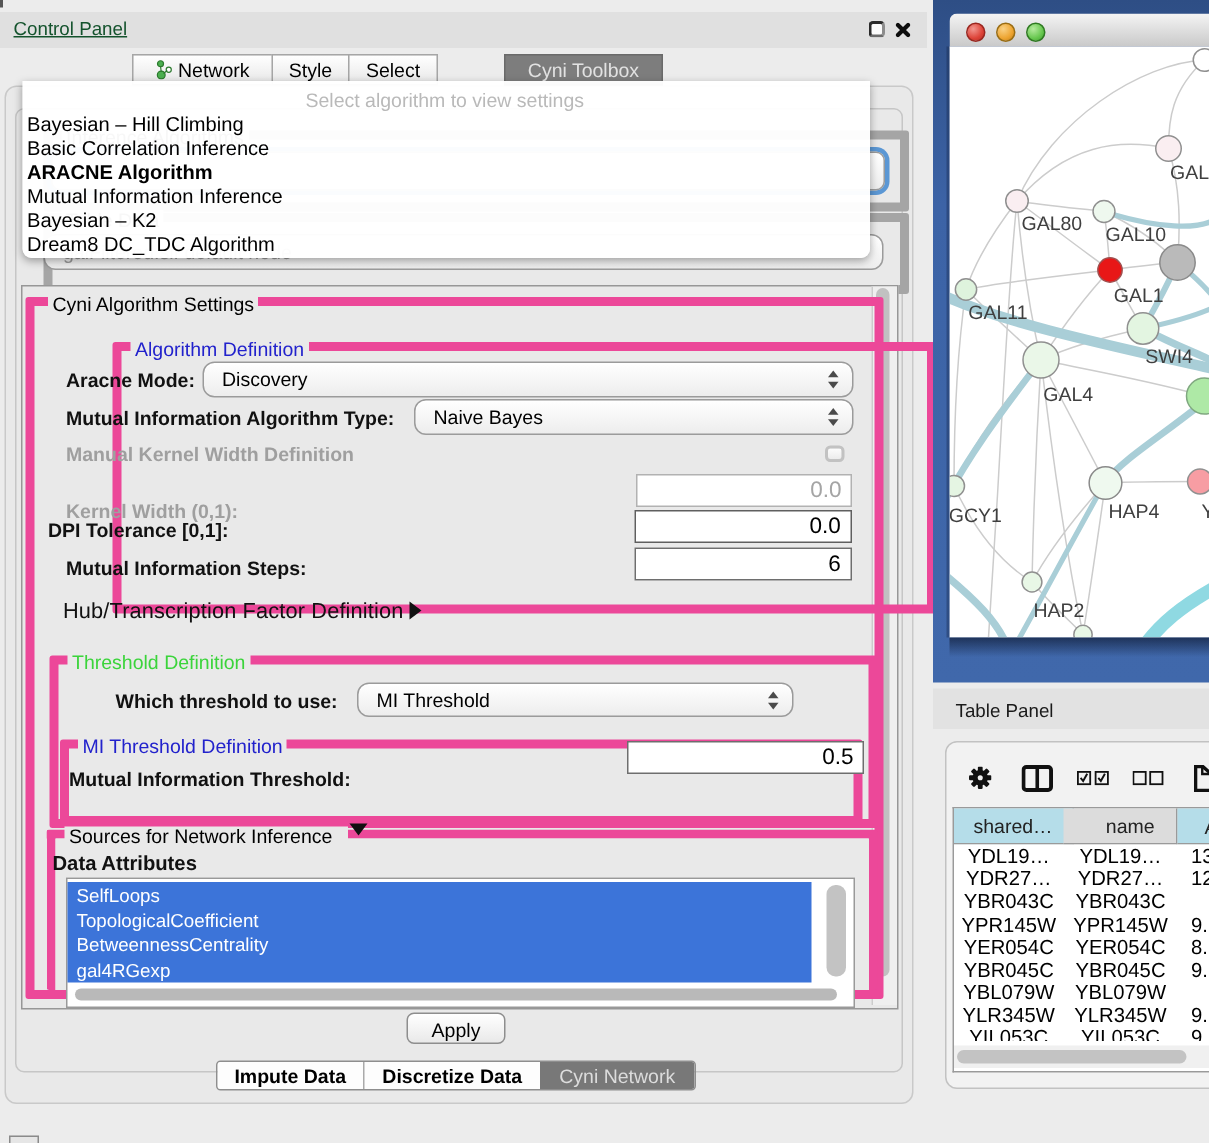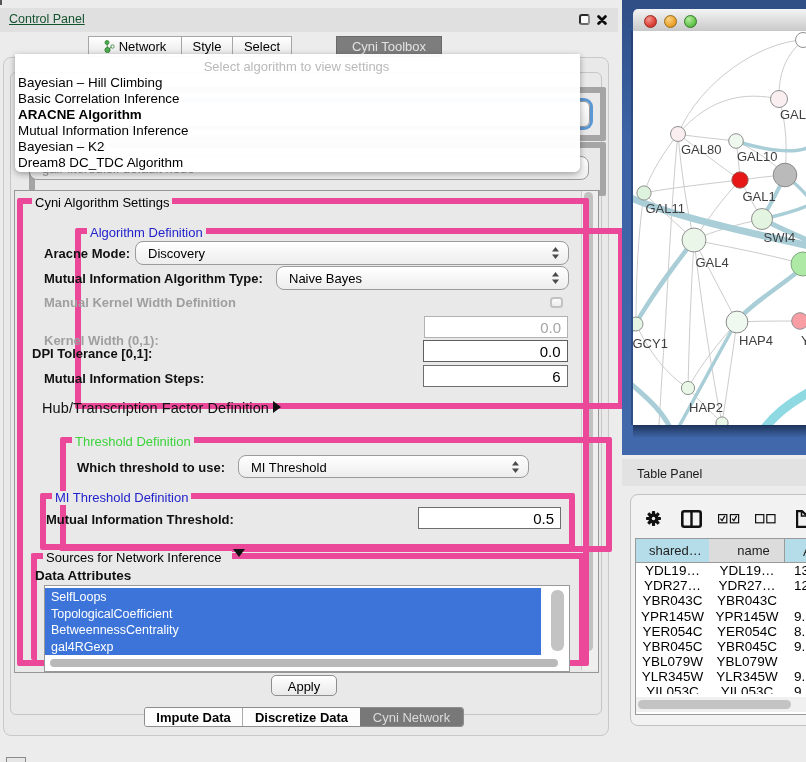--- a/index.html
+++ b/index.html
@@ -110,36 +110,36 @@
   <div class="lbl" style="left:44px;top:371px;">Mutual Information Steps:</div>
   <div class="tf" style="left:423px;top:365px;width:142.5px;height:20px;border:1.2px solid #6e6e6e;">
       <span>6</span>
     </div>
 
   <div class="abs" style="left:42px;top:400px;font-size:14.5px;letter-spacing:0.1px;color:#111;">Hub/Transcription Factor Definition</div>
   <svg class="abs" style="left:272px;top:400px;" width="10" height="14" viewBox="0 0 10 14">
       <path d="M1 1 L9 7 L1 13 Z" fill="#111"></path>
     </svg>
 
-  <div class="grp" style="left:33px;top:437px;width:540px;height:103px;margin-left:27px;">
+  <div class="grp" style="left:33px;top:437px;width:540px;height:103px;">
       <span style="color:#3bd43b;">Threshold Definition</span>
     </div>
   <div class="lbl" style="left:77px;top:460px;">Which threshold to use:</div>
   <div class="combo" style="left:238px;top:455px;width:289px;height:21px;">
       <span class="ct">MI Threshold</span>
     <svg width="9" height="13" viewBox="0 0 9 13">
         <path d="M4.5 0.5 L8 5 H1 Z" fill="#4a4a4a"></path>
         <path d="M4.5 12.5 L8 8 H1 Z" fill="#4a4a4a"></path>
       </svg>
     </div>
   <div class="grp" style="left:40px;top:493px;width:523px;height:45px;">
       <span style="color:#2222cc;">MI Threshold Definition</span>
     </div>
   <div class="lbl" style="left:46px;top:512px;">Mutual Information Threshold:</div>
-  <div class="tf" style="left:418px;top:507px;width:141px;height:20px;">
+  <div class="tf" style="left:418px;top:494px;width:141px;height:20px;padding-left:15px;">
       <span>0.5</span>
     </div>
 
   <div class="grp" style="left:31px;top:553px;width:542px;height:101px;border-bottom:none;">
       <span>Sources for Network Inference &nbsp;</span>
     </div>
   <svg class="abs" style="left:232px;top:548px;" width="14" height="10" viewBox="0 0 14 10">
       <path d="M1 1 L13 1 L7 9 Z" fill="#111"></path>
     </svg>
   <div class="lbl" style="left:35px;top:568px;font-size:13.5px;">Data Attributes</div>

